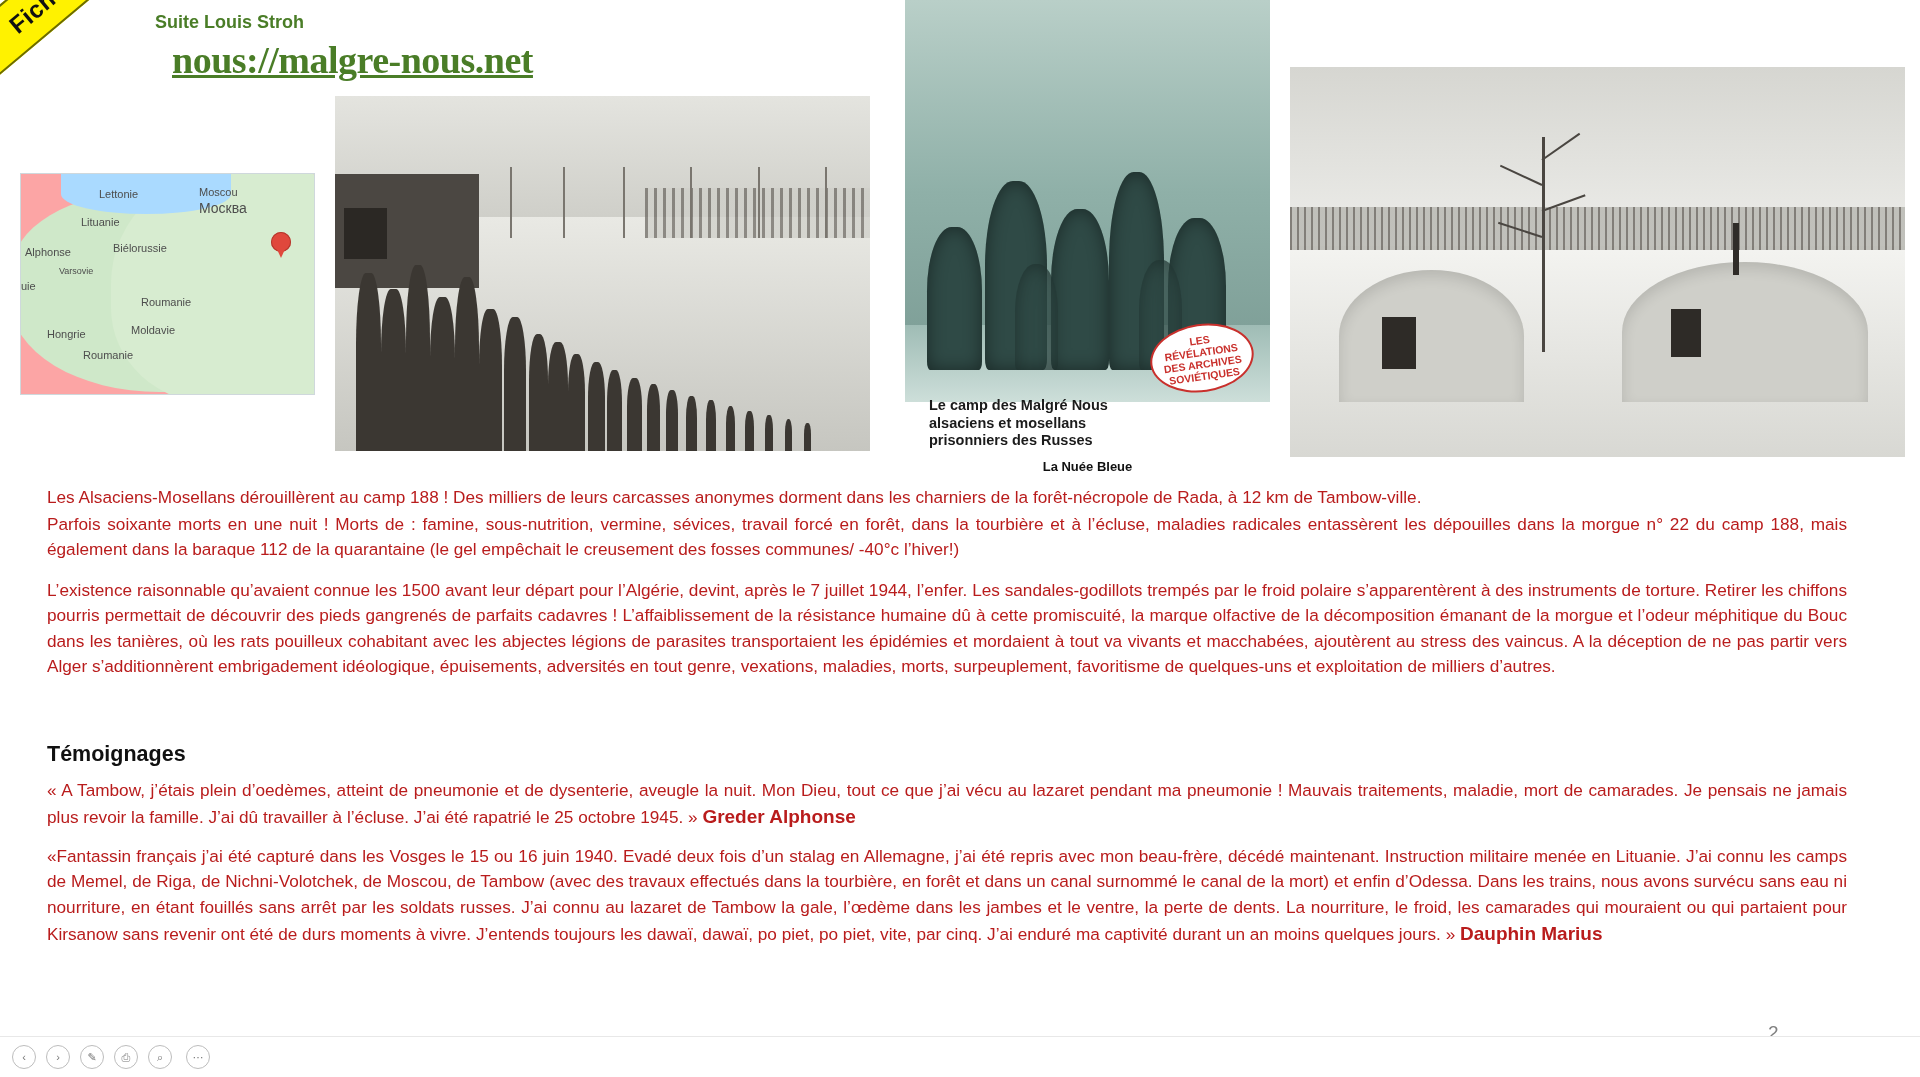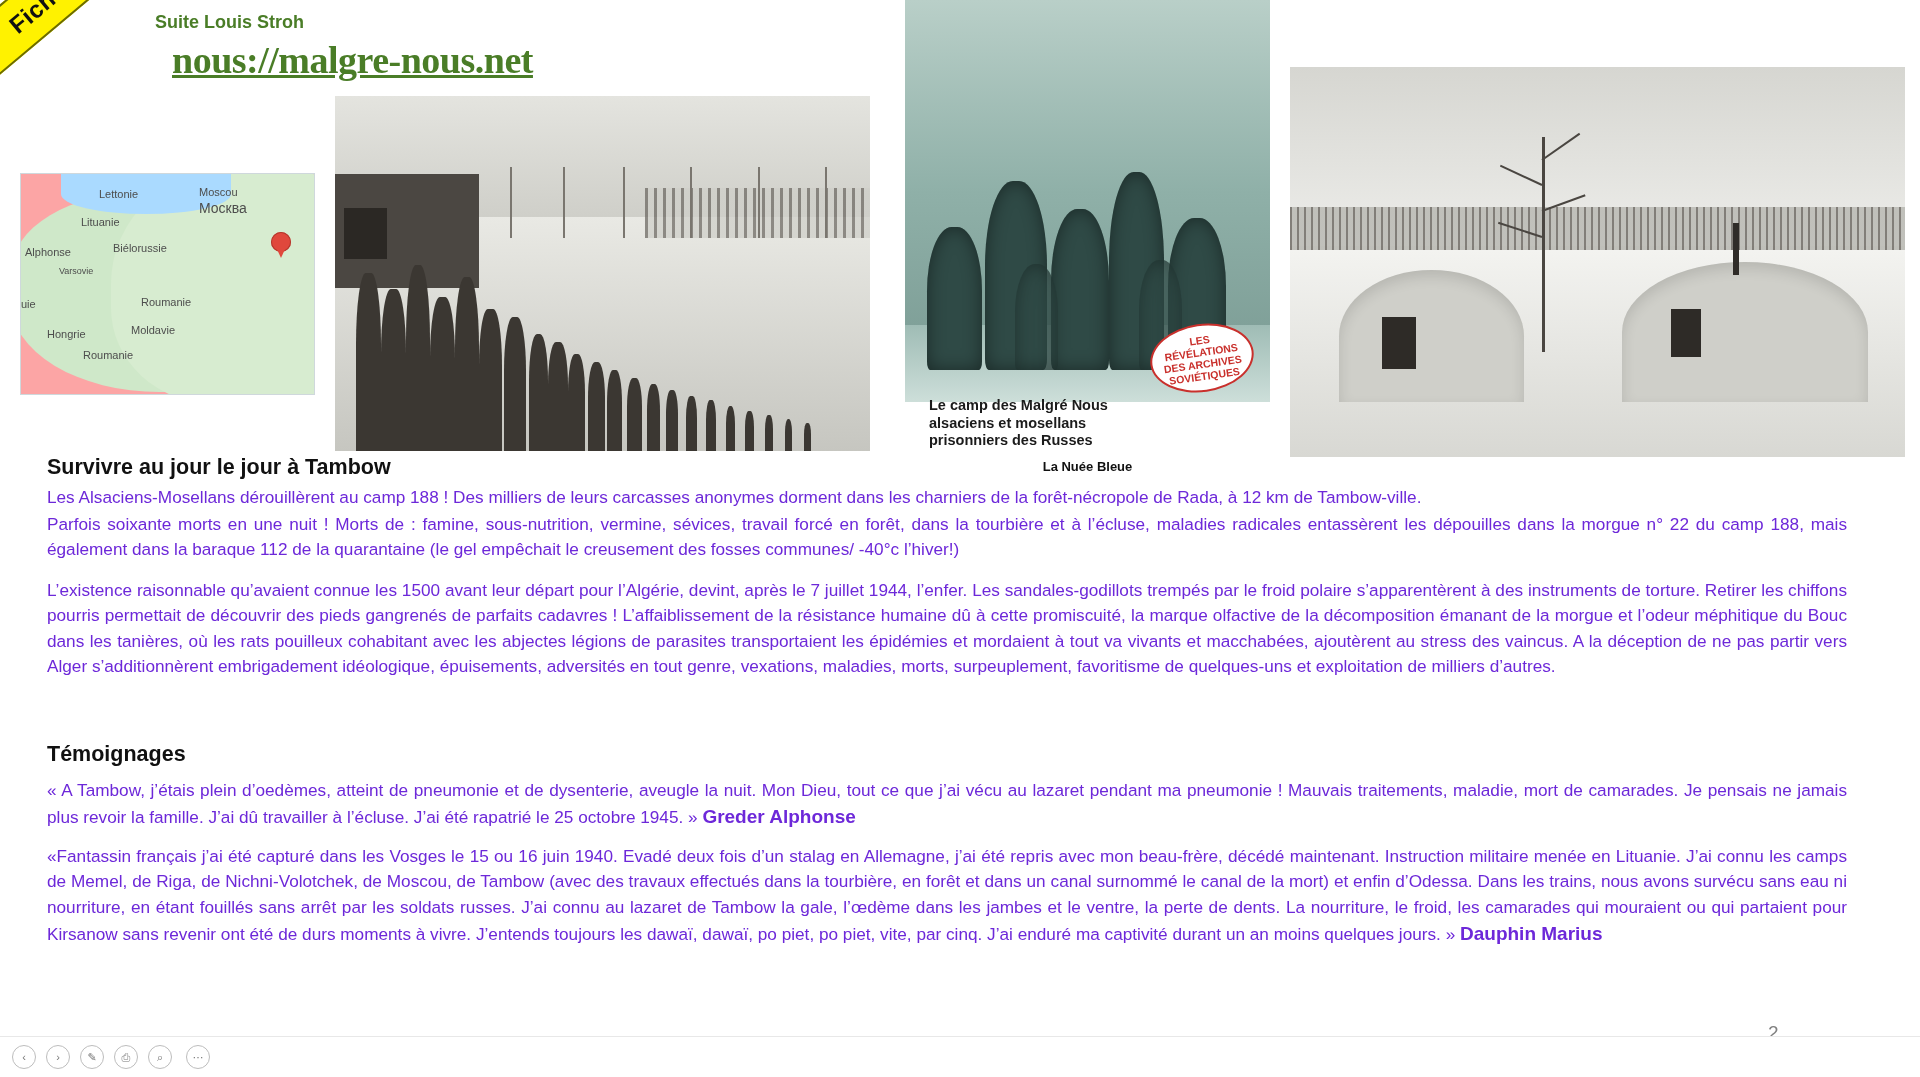--- a/index.html
+++ b/index.html
@@ -171,21 +171,21 @@
   .dg-tree i { position: absolute; width: 46px; height: 2px; background: #4a4641;
     transform-origin: left center; }
   .dg-chimney { position: absolute; left: 72%; top: 40%; width: 6px; height: 52px;
     background: #2f2c28; }
 
   
   .h-sub {
     position: absolute; font-size: 21.5px; font-weight: bold; color: #111;
   }
   .para {
-    position: absolute; font-size: 17.2px; line-height: 1.47; color: #6d28d9;
+    position: absolute; font-size: 17.2px; line-height: 1.47; color: #b91c1c;
     text-align: justify;
   }
   .para .name { font-size: 19px; font-weight: bold; }
 
   
   #logo-stroh {
     position: absolute; left: 745px; top: 1044px; width: 230px; height: 42px;
   }
   #logo-stroh .blob {
     position: absolute; left: 0; top: 0; width: 230px; height: 42px;
@@ -240,21 +240,21 @@
     <div class="map-land"></div>
     <div class="map-land2"></div>
     <div class="map-sea-top"></div>
     <div class="map-label" style="left:78px;top:14px;">Lettonie</div>
     <div class="map-label" style="left:60px;top:42px;">Lituanie</div>
     <div class="map-label" style="left:178px;top:12px;">Moscou</div>
     <div class="map-label" style="left:178px;top:26px;font-size:14px;">Москва</div>
     <div class="map-label" style="left:4px;top:72px;">Alphonse</div>
     <div class="map-label" style="left:92px;top:68px;">Biélorussie</div>
     <div class="map-label" style="left:38px;top:92px;font-size:9px;">Varsovie</div>
-    <div class="map-label" style="left:0px;top:124px;">uie</div>
+    <div class="map-label" style="left:0px;top:106px;">uie</div>
     <div class="map-label" style="left:120px;top:122px;">Roumanie</div>
     <div class="map-label" style="left:110px;top:150px;">Moldavie</div>
     <div class="map-label" style="left:26px;top:154px;">Hongrie</div>
     <div class="map-label" style="left:62px;top:175px;">Roumanie</div>
     <div class="map-pin"></div>
   </div>
 
   <div class="photo" id="prisoners-photo">
     <div class="pp-sky"></div>
     <div class="pp-ground"></div>
@@ -321,21 +321,20 @@
     <div class="dg-door" style="left:62%;top:62%;width:30px;height:48px;"></div>
     <div class="dg-chimney"></div>
     <div class="dg-tree">
       <i style="top:10%;transform:rotate(-35deg)"></i>
       <i style="top:22%;transform:rotate(25deg) scaleX(-1)"></i>
       <i style="top:34%;transform:rotate(-20deg)"></i>
       <i style="top:46%;transform:rotate(18deg) scaleX(-1)"></i>
     </div>
   </div>
 
-  <div class="h-sub" style="left:47px; top:455px;">Survivre au jour le jour à Tambow</div>
 
   <div class="para" style="left:47px; top:485px; width:1800px;">Les Alsaciens-Mosellans dérouillèrent au camp 188 ! Des milliers de leurs carcasses anonymes dorment dans les charniers de la forêt-nécropole de Rada, à 12 km de Tambow-ville.</div>
 
   <div class="para" style="left:47px; top:512px; width:1800px;">Parfois soixante morts en une nuit ! Morts de : famine, sous-nutrition, vermine, sévices, travail forcé en forêt,  dans la tourbière et à l’écluse, maladies radicales entassèrent les dépouilles dans la morgue n° 22 du camp 188, mais également dans la baraque 112 de la quarantaine (le gel empêchait le creusement des fosses communes/ -40°c l’hiver!)</div>
 
   <div class="para" style="left:47px; top:578px; width:1800px;">L’existence raisonnable qu’avaient connue les 1500 avant leur départ pour l’Algérie, devint, après le 7 juillet 1944, l’enfer. Les sandales-godillots trempés par le froid polaire s’apparentèrent à des instruments de torture. Retirer les chiffons pourris permettait de découvrir des pieds gangrenés de parfaits cadavres ! L’affaiblissement de la résistance humaine dû à cette promiscuité, la marque olfactive de la décomposition  émanant de la morgue et l’odeur méphitique du Bouc dans les tanières, où les rats pouilleux cohabitant avec les abjectes légions de parasites transportaient les épidémies et mordaient à tout va vivants et macchabées, ajoutèrent au stress des vaincus. A la déception de ne pas partir vers Alger s’additionnèrent embrigadement idéologique, épuisements, adversités en tout genre, vexations, maladies, morts, surpeuplement, favoritisme de quelques-uns et exploitation de milliers d’autres.</div>
 
   <div class="h-sub" style="left:47px; top:742px;">Témoignages</div>
 
   <div class="para" style="left:47px; top:778px; width:1800px;">

